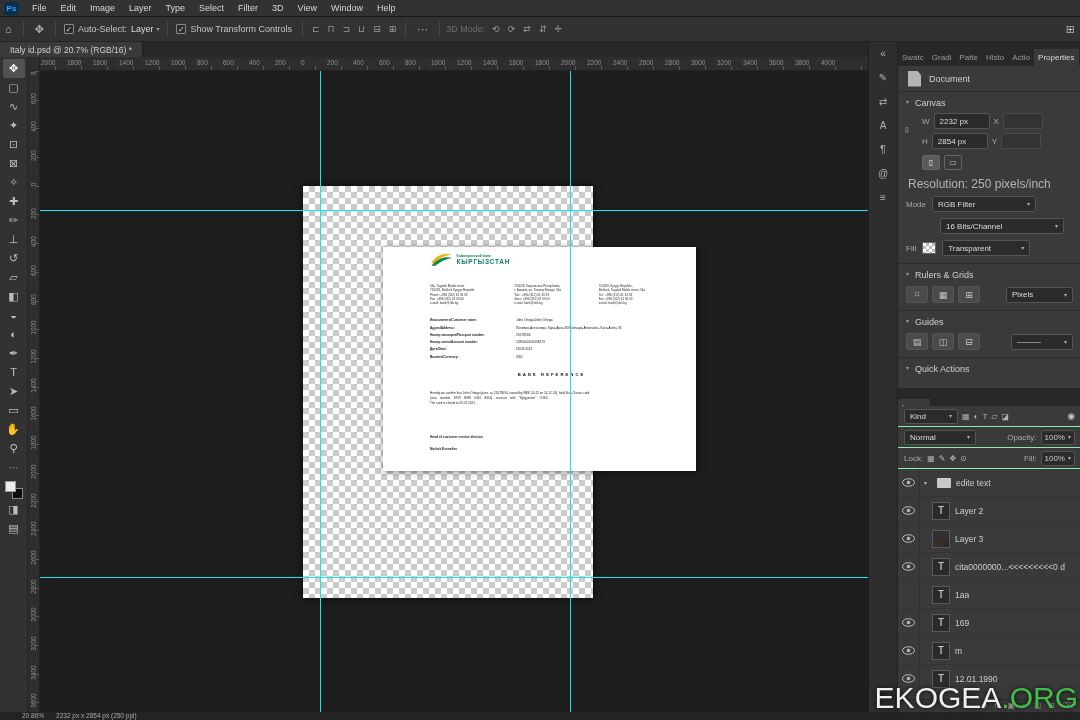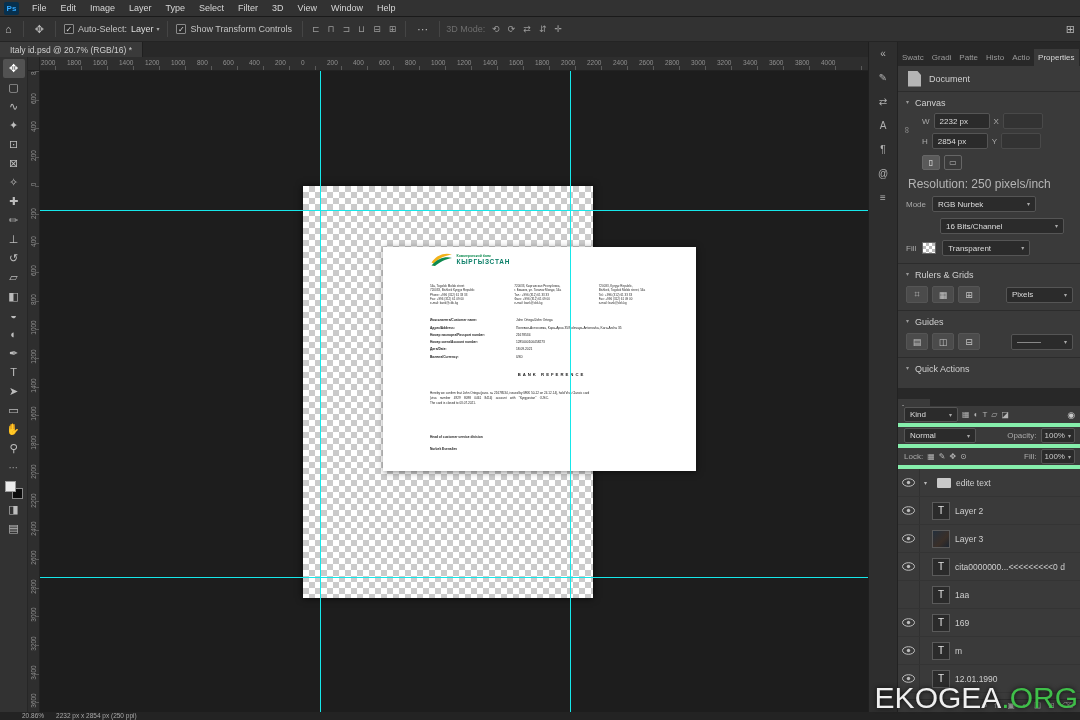--- a/index.html
+++ b/index.html
@@ -125,21 +125,21 @@
     align-items:center;justify-content:center;font-size:9px;color:#c5c5c5}
   .checker-swatch{width:14px;height:12px;border:1px solid #666;background-color:#fff;
     background-image:linear-gradient(45deg,#bbb 25%,transparent 25%,transparent 75%,#bbb 75%),
                      linear-gradient(45deg,#bbb 25%,transparent 25%,transparent 75%,#bbb 75%);
     background-size:6px 6px;background-position:0 0,3px 3px}
   .hr{border-top:1px solid #2c2c2c;margin-top:4px}
 
   
   #layers-tabrow{position:absolute;left:0;top:346px;width:183px;height:28px;background:#282828;display:flex;align-items:flex-end}
   #layers{position:absolute;left:0;top:364px;width:183px;height:306px;background:#3a3a3a;overflow:hidden}
-  .lp-row{display:flex;align-items:center;gap:4px;padding:0 6px;height:21px;border-bottom:4px solid #86efac;font-size:8px;color:#b5b5b5}
+  .lp-row{display:flex;align-items:center;gap:4px;padding:0 6px;height:21px;border-bottom:1px solid #86efac;font-size:8px;color:#b5b5b5}
   .kind-select{width:54px;height:15px}
   .blend-select{width:72px;height:15px}
   .mini-select{display:flex;align-items:center;gap:3px;font-size:8px;color:#ccc;border:1px solid #555;
     background:#2b2b2b;border-radius:2px;padding:0 3px;height:15px}
   #filter-icons,#lock-icons{display:flex;gap:4px}
   .filter-icon,.lock-icon{font-size:8px;color:#b5b5b5}
   .lp-toggle{margin-left:auto;color:#c9c9c9;font-size:9px}
   .ml-auto{margin-left:auto}
   #layer-rows{overflow:hidden}
   .layer-row{display:flex;align-items:center;height:28px;border-bottom:1px solid #343434;background:#3a3a3a}
@@ -457,21 +457,21 @@
           </div>
         </div>
         <div class="orient-row">
           <span class="orient active">▯</span>
           <span class="orient">▭</span>
         </div>
         <div class="res-text">Resolution: 250 pixels/inch</div>
         <div class="prow">
           <span class="label8">Mode</span>
           <span class="pselect" style="width:104px">
-            <span>RGB Nurbek</span>
+            <span>RGB Filter</span>
             <span class="caret">▾</span>
           </span>
         </div>
         <div class="prow" style="padding-left:42px">
           <span class="pselect" style="width:124px">
             <span>16 Bits/Channel</span>
             <span class="caret">▾</span>
           </span>
         </div>
         <div class="prow">

